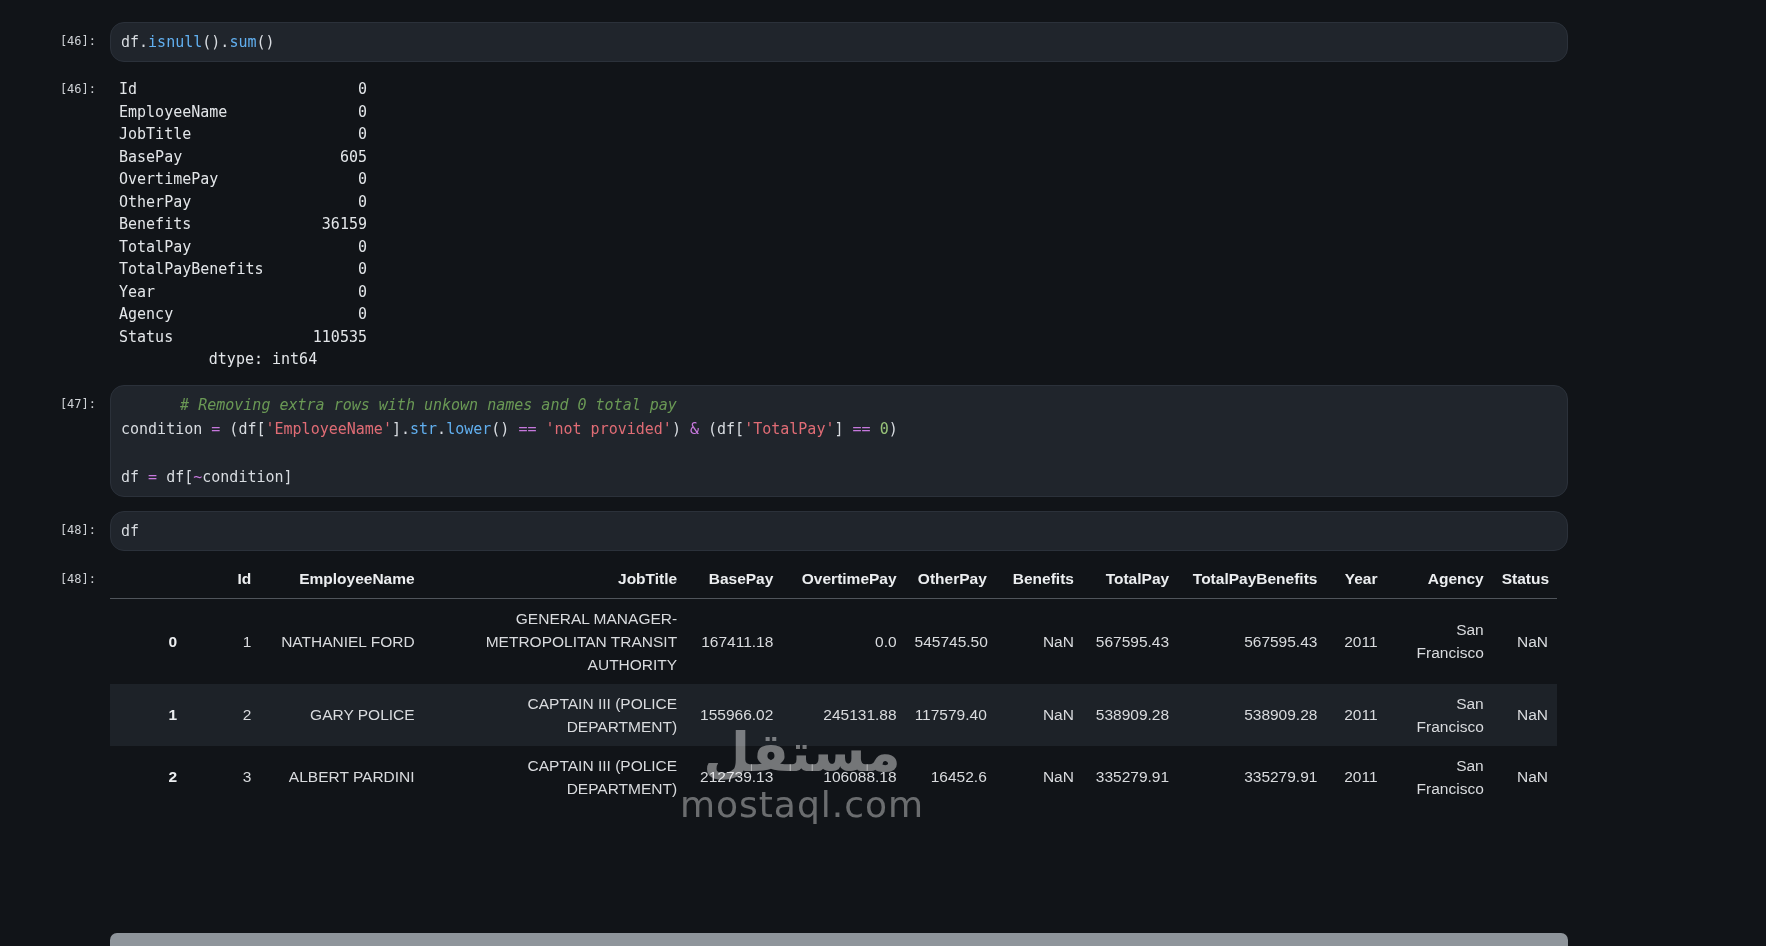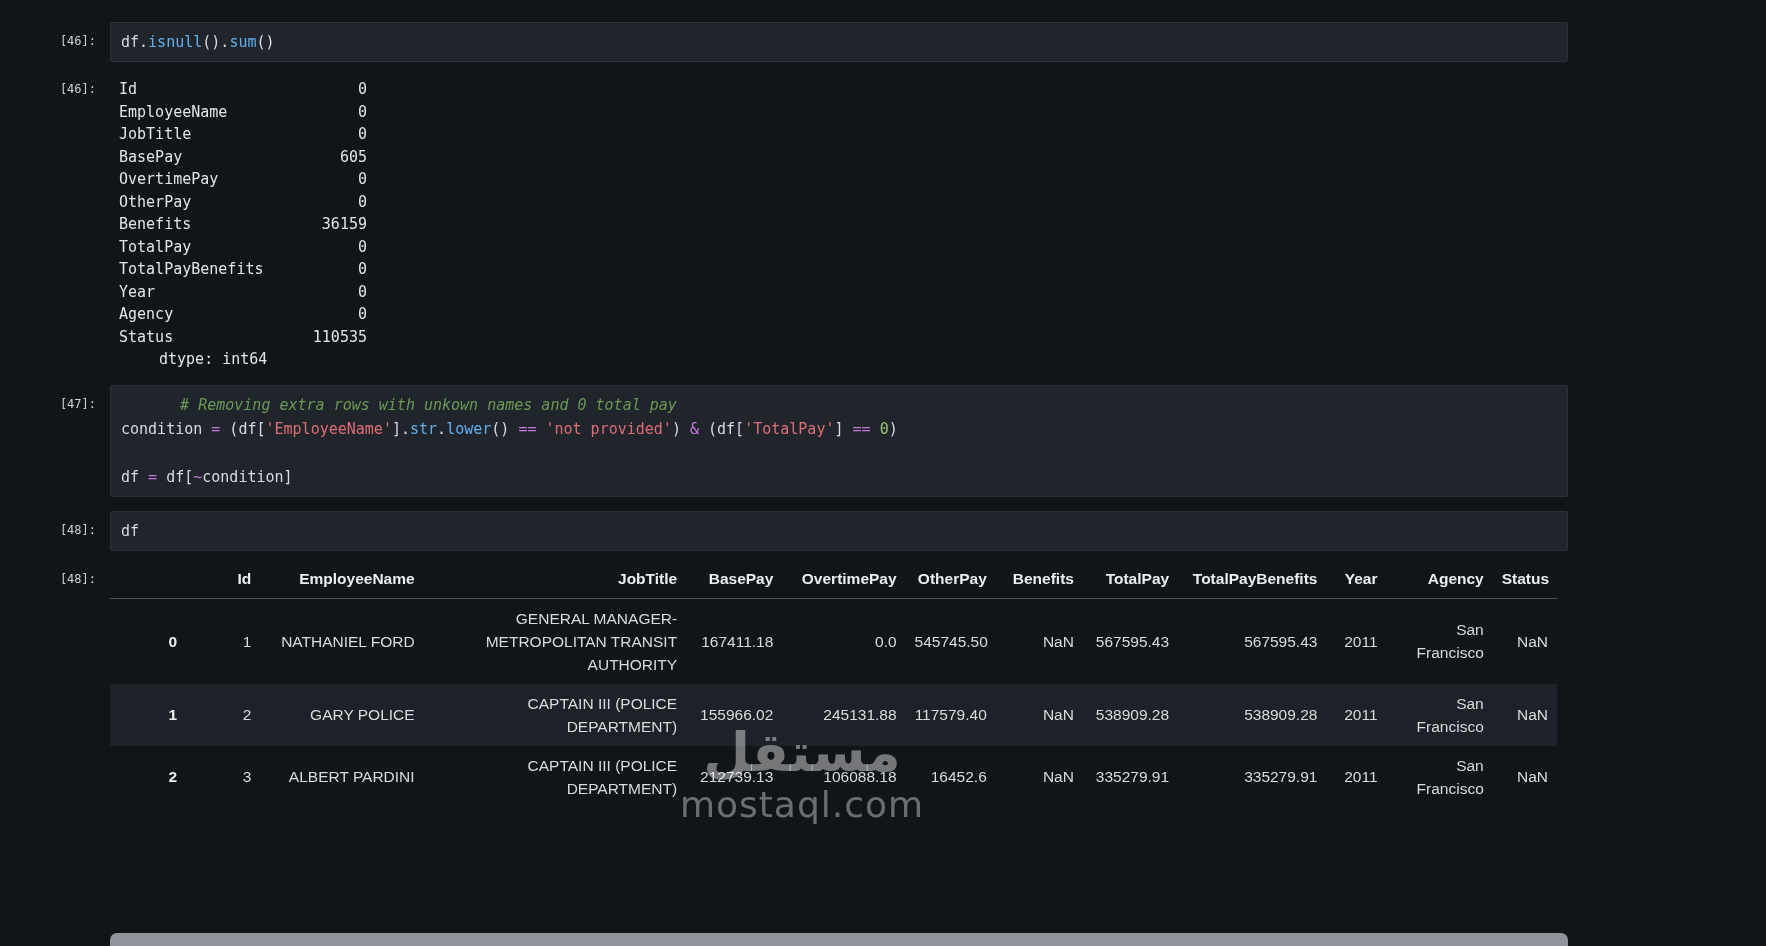--- a/index.html
+++ b/index.html
@@ -26,35 +26,35 @@
     color: var(--prompt, #cfd2d6);
     white-space: pre;
   }
   .outprompt { padding-top: 0; }
   .outprompt-table { padding-top: 9px; }
 
   .input-area {
     flex: 1;
     background: var(--cell_background, #20252c);
     border: 1px solid #2b313a;
-    border-radius: 2px;
+    border-radius: 14px;
     padding: 7px 10px;
   }
   .cl { white-space: pre; font-size: 15px; line-height: 24px; color: var(--text, #d8dce1); }
   .tk-p { color: var(--text, #d8dce1); }
   .tk-f { color: var(--func, #61afef); }
   .tk-s { color: var(--string, #e06c75); }
   .tk-o { color: var(--operator, #c678dd); }
   .tk-n { color: var(--number, #98c379); }
   .tk-c { color: var(--comment, #6a9955); font-style: italic; margin-left: 23px; }
 
   .outcontent { flex: 1; }
   .series { font-size: 15px; line-height: 22.5px; color: #e3e6e9; width: 248px; margin-left: 9px; }
   .sl { display: flex; justify-content: space-between; white-space: pre; }
-  .sl.dtype { justify-content: flex-start; margin-left: 40px; }
+  .sl.dtype { justify-content: center; margin-left: 40px; }
 
   table.dataframe {
     border-collapse: collapse;
     table-layout: fixed;
     width: 1447px;
     font-family: "Liberation Sans", "DejaVu Sans", sans-serif;
     font-size: 15.5px;
     color: #d9dbde;
   }
   .dataframe th, .dataframe td {

